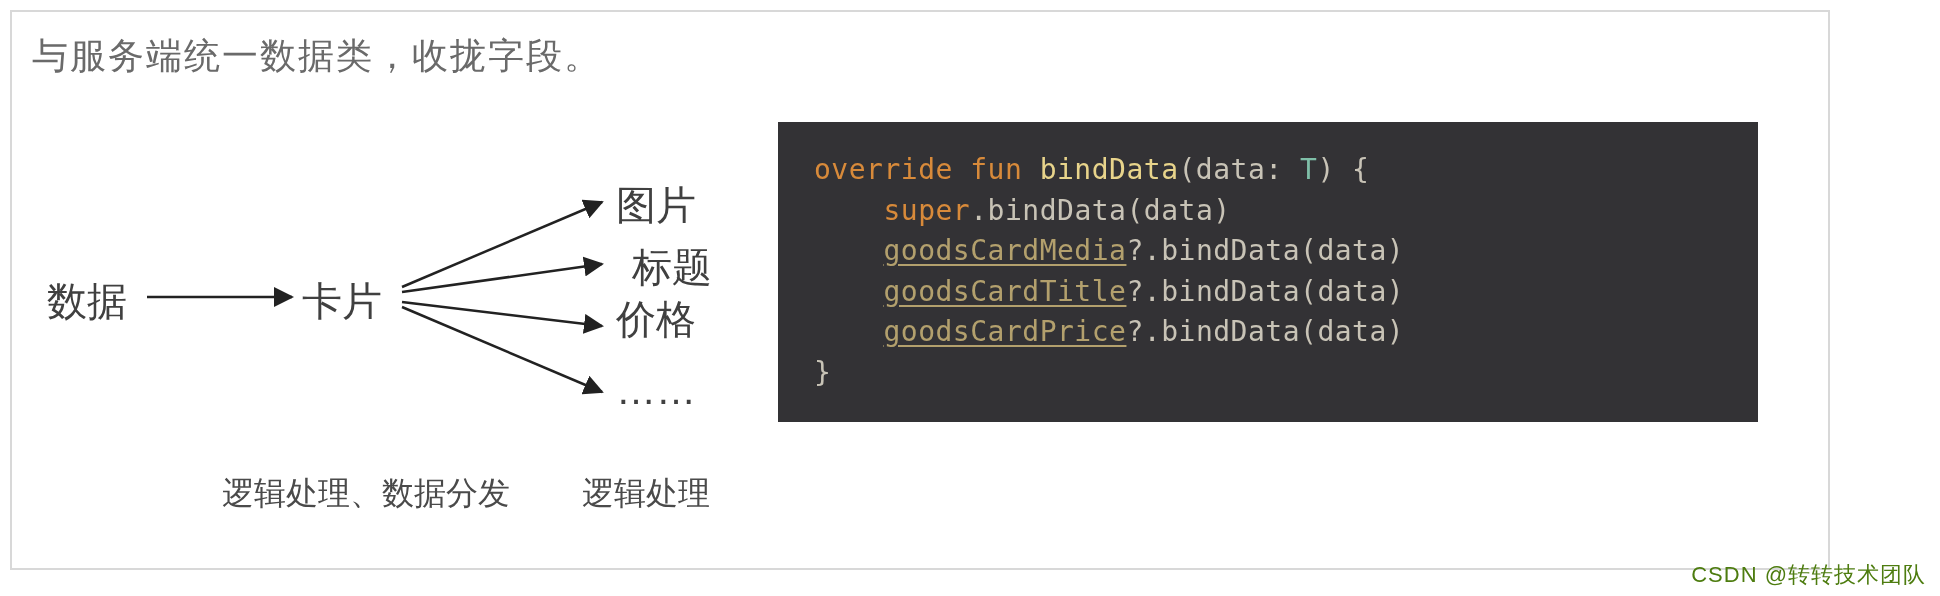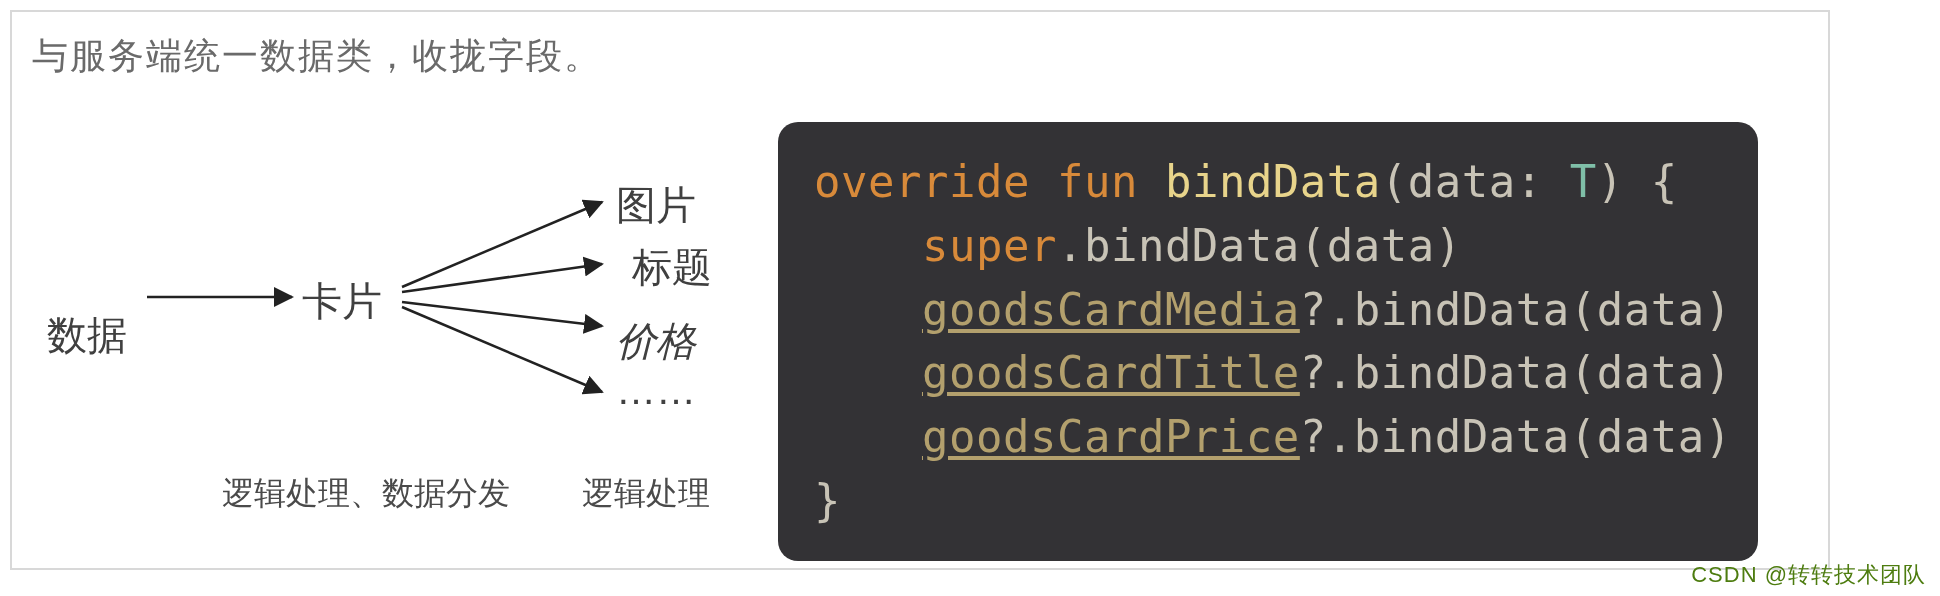--- a/index.html
+++ b/index.html
@@ -51,27 +51,26 @@
     height: 420px;
   }
   .code-block {
     position: absolute;
     right: 70px;
     top: 110px;
     width: 980px;
     background: #333235;
     color: #d6cfbf;
     font-family: "SFMono-Regular", ui-monospace, Menlo, Consolas, monospace;
-    font-size: 44px;
+    font-size: 28px;
     line-height: 1.45;
     padding: 28px 36px;
     box-sizing: border-box;
     white-space: pre;
     letter-spacing: 0.5px;
-    border-radius: 20px;
   }
   .code-block .kw   { color: #d88a3a; }   
   .code-block .fn   { color: #e8d48b; }   
   .code-block .ty   { color: #7fbfa8; }   
   .code-block .id   { color: #b3a06d; text-decoration: underline; text-underline-offset: 4px; }
   .code-block .pn   { color: #c8c3b6; }
   .watermark {
     position: absolute;
     right: 14px;
     bottom: 6px;
@@ -96,25 +95,25 @@
       </defs>
 
       <line x1="135" y1="165" x2="280" y2="165" stroke="#222" stroke-width="2.5" marker-end="url(#ah)"></line>
 
       <line x1="390" y1="155" x2="590" y2="70" stroke="#222" stroke-width="2.5" marker-end="url(#ah)"></line>
       <line x1="390" y1="160" x2="590" y2="132" stroke="#222" stroke-width="2.5" marker-end="url(#ah)"></line>
       <line x1="390" y1="170" x2="590" y2="194" stroke="#222" stroke-width="2.5" marker-end="url(#ah)"></line>
       <line x1="390" y1="175" x2="590" y2="260" stroke="#222" stroke-width="2.5" marker-end="url(#ah)"></line>
     </svg>
 
-    <div class="dnode" style="left:35px;  top:142px;margin-top:34px;">数据</div>
+    <div class="dnode" style="left:35px;  top:142px;">数据</div>
     <div class="dnode" style="left:290px; top:142px;">卡片</div>
     <div class="dnode" style="left:604px; top:46px;">图片</div>
     <div class="dnode" style="left:604px; top:108px;margin-left:16px;">标题</div>
-    <div class="dnode" style="left:604px; top:182px;font-style:italic;">价格</div>
+    <div class="dnode" style="left:604px; top:160px;">价格</div>
     <div class="dnode" style="left:604px; top:236px;">……</div>
 
     <div class="caption" style="left:570px; top:340px;">逻辑处理</div>
     <div class="caption" style="left:210px; top:340px;">逻辑处理、数据分发</div>
   </div>
 
   <div class="code-block"><span class="kw">override</span> <span class="kw">fun</span> <span class="fn">bindData</span><span class="pn">(data: </span><span class="ty">T</span><span class="pn">) {</span>
     <span class="kw">super</span><span class="pn">.bindData(data)</span>
     <span class="id">goodsCardMedia</span><span class="pn">?.bindData(data)</span>
     <span class="id">goodsCardTitle</span><span class="pn">?.bindData(data)</span>

